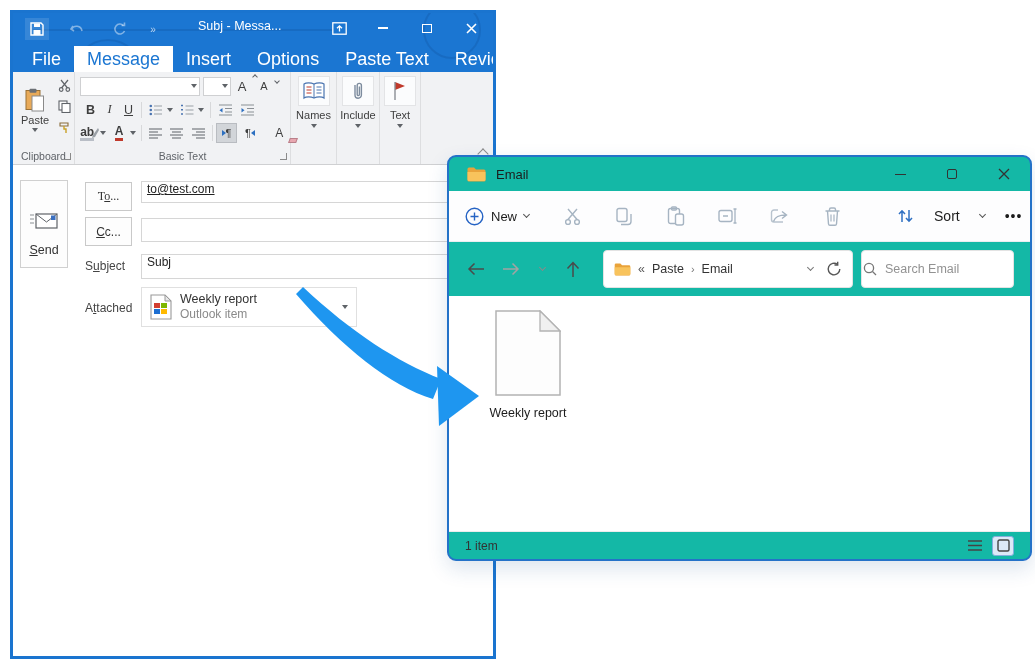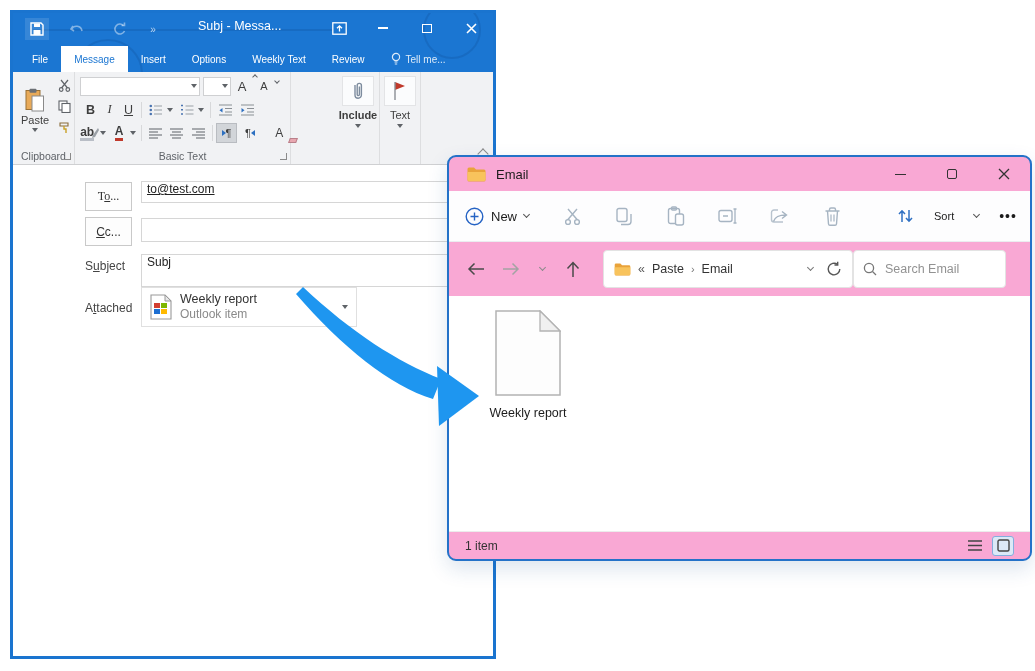--- a/index.html
+++ b/index.html
@@ -16,28 +16,28 @@
   .ol-qat { position:absolute; top:3px; left:0; right:0; height:26px; }
   .qat-btn { position:absolute; top:2px; width:24px; height:22px; display:flex; align-items:center; justify-content:center; }
   .qat-save { left:12px; background:rgba(255,255,255,0.12); }
   .ol-title { position:absolute; top:6px; left:185px; width:140px; color:#fff; font-size:12.5px; white-space:nowrap; }
   .ol-controls { position:absolute; top:0; right:0; height:30px; display:flex; }
   .ol-ctrl { width:44px; height:30px; display:flex; align-items:center; justify-content:center; }
   .ic-min { width:10px; height:0; border-bottom:2px solid #fff; display:inline-block; }
   .ic-max { width:10px; height:9px; border:1.5px solid #fff; display:inline-block; }
 
   .ol-tabs { position:absolute; bottom:0; left:0; right:0; height:26px; display:flex; align-items:stretch; padding-left:6px; }
-  .ol-tab { color:#fff; font-size:10px; padding:0 13px; display:flex; align-items:center; white-space:nowrap; }
+  .ol-tab { color:#fff; font-size:18px; padding:0 13px; display:flex; align-items:center; white-space:nowrap; }
   .ol-tab.active { background:#fff; color:#1b76d2; }
   .ol-tab.tellme { color:rgba(255,255,255,0.85); gap:5px; }
 
   .ol-ribbon { height:93px; background:#f1f2f4; border-bottom:1px solid #cfd0d2; position:relative; flex:none; font-size:11px; color:#3e3e3e; }
   .rgroup { position:absolute; top:0; bottom:0; border-right:1px solid #dddee0; }
   .g-clip { left:0; width:62px; } .g-basic { left:62px; width:216px; }
-  .g-names { left:278px; width:46px; } .g-include { left:324px; width:43px;font-weight:bold; } .g-tags { left:367px; width:41px; }
+  .g-names { left:278px; width:46px; } .g-include { left:324px; width:43px; } .g-tags { left:367px; width:41px; }
   .grp-label { position:absolute; bottom:2px; left:0; right:0; text-align:center; font-size:10.5px; color:#5f6368; white-space:nowrap; }
   .launcher { position:absolute; bottom:4px; right:3px; width:7px; height:7px; border-left:1px solid #8a8a8a; border-top:1px solid #8a8a8a; transform:rotate(180deg); }
 
   .paste-btn { position:absolute; left:3px; top:3px; width:38px; height:70px; display:flex; flex-direction:column; align-items:center; justify-content:center; gap:2px; }
   .clip-smalls { position:absolute; left:42px; top:4px; display:flex; flex-direction:column; gap:3px; }
   .sm-btn { width:18px; height:18px; display:flex; align-items:center; justify-content:center; }
 
   .bt-row { position:absolute; left:0; right:0; display:flex; align-items:center; }
   .row1 { top:4px; height:20px; padding-left:5px; }
   .row2 { top:27px; height:21px; padding-left:6px; }
@@ -78,41 +78,41 @@
   .attach-chip { position:absolute; left:128px; top:122px; width:216px; height:40px; border:1px solid #e0e0e0; background:#fff;
     display:flex; align-items:center; padding:0 8px; gap:8px; }
   .attach-txt { flex:1; line-height:1.25; }
   .attach-name { font-size:12.5px; color:#333; }
   .attach-type { font-size:12px; color:#8a8a8a; }
 
   .ol-bodybox { flex:1; margin:0 11px 11px 6px; border:1px solid #c9c9c9; background:#fff; padding:12px 0 0 14px; font-size:13.5px; color:#222; }
 
   
   .ex-window { position:absolute; left:447px; top:155px; width:585px; height:406px; border:2px solid #2472c8; border-radius:9px;
-    background:#f9a8d4; z-index:20; overflow:hidden; display:flex; flex-direction:column; box-shadow:0 8px 20px rgba(30,80,140,0.15); }
+    background:#14b8a6; z-index:20; overflow:hidden; display:flex; flex-direction:column; box-shadow:0 8px 20px rgba(30,80,140,0.15); }
   .ex-titlebar { height:34px; flex:none; display:flex; align-items:center; padding-left:18px; gap:10px; }
   .ex-title { font-size:13px; color:#1c1c1c; }
   .ex-controls { margin-left:auto; display:flex; height:100%; }
   .ex-ctrl { width:52px; height:100%; display:flex; align-items:center; justify-content:center; }
   .exc-min { width:11px; height:0; border-bottom:1.5px solid #333; }
   .exc-max { width:10px; height:10px; border:1.5px solid #333; border-radius:2px; }
 
   .ex-toolbar { height:51px; flex:none; display:flex; align-items:center; padding:0 16px; border-bottom:1px solid #ebedf0; background:#fdfdfe; }
   .new-btn { display:flex; align-items:center; gap:7px; font-size:13px; color:#1c1c1c; }
   .tb-divider { width:1px; height:24px; background:#e3e4e6; margin:0 16px; }
   .tb-icons { display:flex; align-items:center; gap:30px; }
   .tb-ic { width:22px; height:22px; display:flex; align-items:center; justify-content:center; }
-  .sort-btn { display:flex; align-items:center; gap:20px; margin-left:22px; font-size:11px; color:#1c1c1c; }
+  .sort-btn { display:flex; align-items:center; gap:20px; margin-left:22px; font-size:14px; color:#1c1c1c; }
   .more-btn { margin-left:20px; font-size:14px; color:#1c1c1c; letter-spacing:1px; }
 
   .ex-nav { height:54px; flex:none; display:flex; align-items:center; padding:0 14px; gap:0; }
   .nav-btn { width:26px; height:26px; display:flex; align-items:center; justify-content:center; margin-right:9px; }
   .addr-box { width:250px; height:38px; border:1px solid #e3e3e3; border-radius:4px; background:#fff; display:flex; align-items:center; padding:0 10px; gap:7px; margin-left:8px; font-size:12.5px; color:#333; }
   .addr-spacer { flex:1; }
-  .search-box { width:153px; height:38px; border:1px solid #e3e3e3; border-radius:4px; background:#fff; display:flex; align-items:center; padding:0 9px; gap:8px; margin-left:0; }
+  .search-box { width:153px; height:38px; border:1px solid #e3e3e3; border-radius:4px; background:#fff; display:flex; align-items:center; padding:0 1px; gap:8px; margin-left:8px; }
   .search-box input { border:none; outline:none; width:105px; font-size:12.5px; font-family:"Liberation Sans", sans-serif; color:#333; background:transparent; }
   .search-box input::placeholder { color:#929292; }
 
   .ex-content { flex:1; position:relative; background:#fff; }
   .file-item { position:absolute; left:33px; top:14px; width:92px; text-align:center; }
   .file-name { margin-top:6px; font-size:12.5px; color:#1c1c1c; }
 
   .ex-status { height:28px; flex:none; border-top:1px solid #ececec; display:flex; align-items:center; padding:0 16px; font-size:12px; color:#333; }
   .view-toggles { margin-left:auto; display:flex; align-items:center; gap:6px; }
   .vt { width:22px; height:20px; display:flex; align-items:center; justify-content:center; border-radius:3px; }
@@ -169,21 +169,21 @@
           <svg width="11" height="11" viewBox="0 0 11 11">
               <path d="M1 1 L10 10 M10 1 L1 10" stroke="#fff" stroke-width="1.6"></path>
             </svg>
         </span>
       </div>
       <div class="ol-tabs">
         <span class="ol-tab">File</span>
         <span class="ol-tab active">Message</span>
         <span class="ol-tab">Insert</span>
         <span class="ol-tab">Options</span>
-        <span class="ol-tab">Weekly Text</span>
+        <span class="ol-tab">Paste Text</span>
         <span class="ol-tab">Review</span>
         <span class="ol-tab tellme">
           <svg width="10" height="14" viewBox="0 0 10 14">
               <circle cx="5" cy="5" r="3.6" fill="none" stroke="rgba(255,255,255,0.85)" stroke-width="1.2"></circle>
               <path d="M3.5 10 h3 M3.8 12 h2.4" stroke="rgba(255,255,255,0.85)" stroke-width="1.2"></path>
             </svg>
           <span>Tell me...</span>
         </span>
       </div>
     </div>
@@ -316,20 +316,34 @@
             </span>
           <span class="fmt" style="margin-left:8px;">
               <span class="clr-a">A</span>
               <span class="eraser"></span>
             </span>
         </div>
         <span class="grp-label">Basic Text</span>
         <span class="launcher"></span>
       </div>
 
+      <div class="rgroup g-names">
+        <div class="big-btn">
+          <span class="bb-ic">
+            <svg width="22" height="18" viewBox="0 0 22 18">
+                <path d="M11 2 C8 0.5, 3 0.5, 1 2 V16 C3 14.5, 8 14.5, 11 16 C14 14.5, 19 14.5, 21 16 V2 C19 0.5, 14 0.5, 11 2 z" fill="#fff" stroke="#4a74b0" stroke-width="1.2"></path>
+                <path d="M11 2 V16" stroke="#4a74b0" stroke-width="1"></path>
+                <path d="M3.5 5 h5 M3.5 8 h5 M3.5 11 h5" stroke="#c0392b" stroke-width="1.1"></path>
+                <path d="M13.5 5 h5 M13.5 8 h5 M13.5 11 h5" stroke="#4a74b0" stroke-width="1.1"></path>
+              </svg>
+          </span>
+          <span>Names</span>
+          <span class="caret"></span>
+        </div>
+      </div>
 
       <div class="rgroup g-include">
         <div class="big-btn">
           <span class="bb-ic">
             <svg width="14" height="22" viewBox="0 0 14 22">
                 <path d="M4 5 V15 a3.2 3.2 0 0 0 6.4 0 V5.5 a2.1 2.1 0 0 0 -4.2 0 V14.5 a1.1 1.1 0 0 0 2.2 0 V6.5" fill="none" stroke="#7d8setStroke" stroke-width="1.4" style="stroke:#7d8c9e"></path>
               </svg>
           </span>
           <span>Include</span>
           <span class="caret"></span>
@@ -345,35 +359,44 @@
               </svg>
           </span>
           <span>Text</span>
           <span class="caret"></span>
         </div>
       </div>
       <span class="ribbon-collapse"></span>
     </div>
 
     <div class="ol-form">
+      <div class="send-btn">
+        <svg width="30" height="20" viewBox="0 0 30 20">
+          <path d="M1 4 h4 M1 8 h4 M1 12 h4" stroke="#8a8f94" stroke-width="1.2"></path>
+          <rect x="7" y="3" width="21" height="14" fill="#fff" stroke="#5f6368" stroke-width="1.2"></rect>
+          <path d="M7 3 L17.5 11 L28 3" fill="none" stroke="#5f6368" stroke-width="1"></path>
+          <rect x="22" y="4.5" width="4.5" height="4.5" fill="#3a6fc0"></rect>
+        </svg>
+        <span><span class="ukey">S</span><span>end</span></span>
+      </div>
 
       <div class="well-btn" style="top:17px;font-family:Liberation Serif, serif;">
         <span><span>T</span><span class="ukey">o</span><span>...</span></span>
       </div>
       <div class="fld" style="top:16px; height:22px;">
         <span class="to-val">to@test.com</span>
       </div>
 
       <div class="well-btn" style="top:52px;">
         <span><span></span><span class="ukey">C</span><span>c...</span></span>
       </div>
       <div class="fld" style="top:53px; height:24px;"></div>
 
       <span class="fld-lbl" style="top:94px;"><span>S</span><span class="ukey">u</span><span>bject</span></span>
-      <div class="fld" style="top:89px; height:33px;">
+      <div class="fld" style="top:89px; height:25px;">
         <span>Subj</span>
       </div>
 
       <span class="fld-lbl" style="top:136px;"><span>A</span><span class="ukey">t</span><span>tached</span></span>
       <div class="attach-chip">
         <svg width="22" height="26" viewBox="0 0 22 26">
           <path d="M1 1 h14 l6 6 v18 h-20 z" fill="#fff" stroke="#9a9a9a" stroke-width="1.1"></path>
           <path d="M15 1 l6 6 h-6 z" fill="#e8e8e8" stroke="#9a9a9a" stroke-width="1"></path>
           <rect x="4" y="9" width="6" height="5" fill="#d23f31"></rect>
           <rect x="11" y="9" width="6" height="5" fill="#7db700"></rect>

